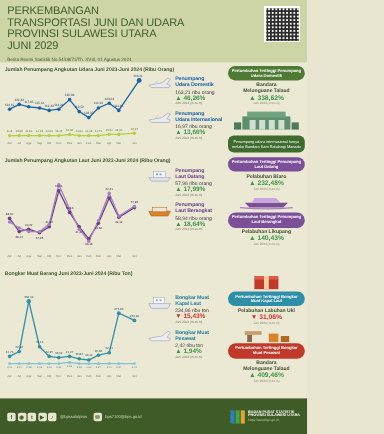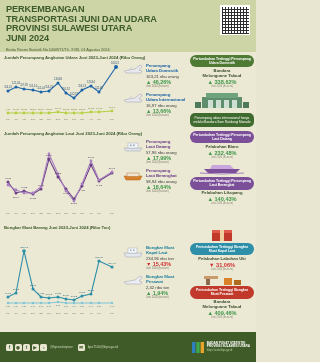--- a/index.html
+++ b/index.html
@@ -12,21 +12,21 @@
   }
   .page { width: 256px; height: 362px; position: relative; background: #ebe9d4; }
 
   
   .header {
     position: absolute; top: 0; left: 0; width: 256px; height: 52px;
     background: #cdd5a7;
     padding: 5px 6px 0 6px;
   }
   .title {
-    font-size: 9.2px; font-weight: bold; line-height: 9.6px;
+    font-size: 9.2px; font-weight: normal; line-height: 9.6px;
     color: #3d5a2a; letter-spacing: -0.1px;
   }
   .subtitle {
     font-size: 3.9px; color: #4a5c34; margin-top: 4px; letter-spacing: -0.05px;
   }
   .qr {
     position: absolute; right: 6px; top: 5px;
     width: 30px; height: 30px; background: #fff; padding: 1.5px;
   }
   .qr-inner {
@@ -113,21 +113,21 @@
 </head>
 <body>
 
 <div class="page">
 
   <div class="header">
     <div class="title">
       <div>PERKEMBANGAN</div>
       <div>TRANSPORTASI JUNI DAN UDARA</div>
       <div>PROVINSI SULAWESI UTARA</div>
-      <div>JUNI 2024</div>
+      <div>JUNI 2029</div>
     </div>
     <div class="subtitle">Berita Resmi Statistik No.54/08/71/Th. XVIII, 01 Agustus 2024</div>
     <div class="qr">
         <div class="qr-inner"></div>
       </div>
   </div>
 
   <div class="section sec1">
     <div class="chart-title">Jumlah Penumpang Angkutan Udara Juni 2023-Juni 2024 (Ribu Orang)</div>
 

